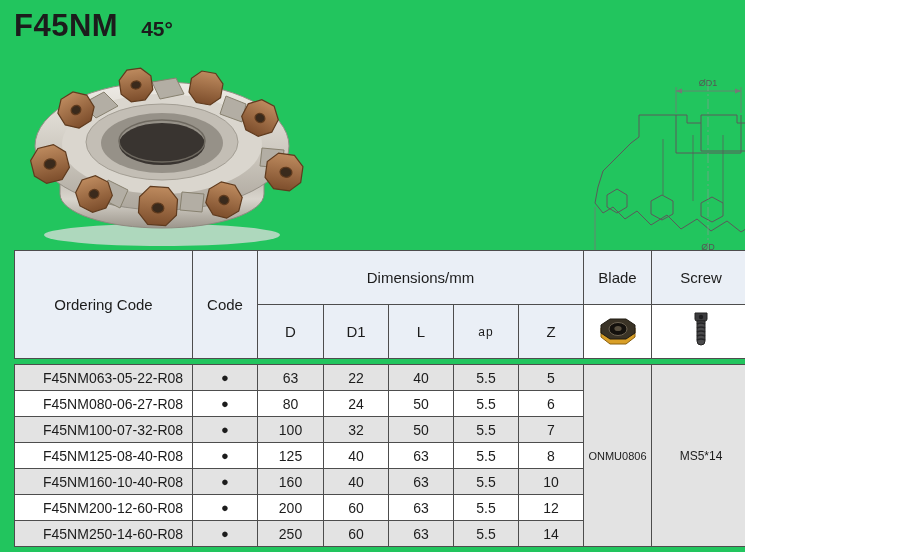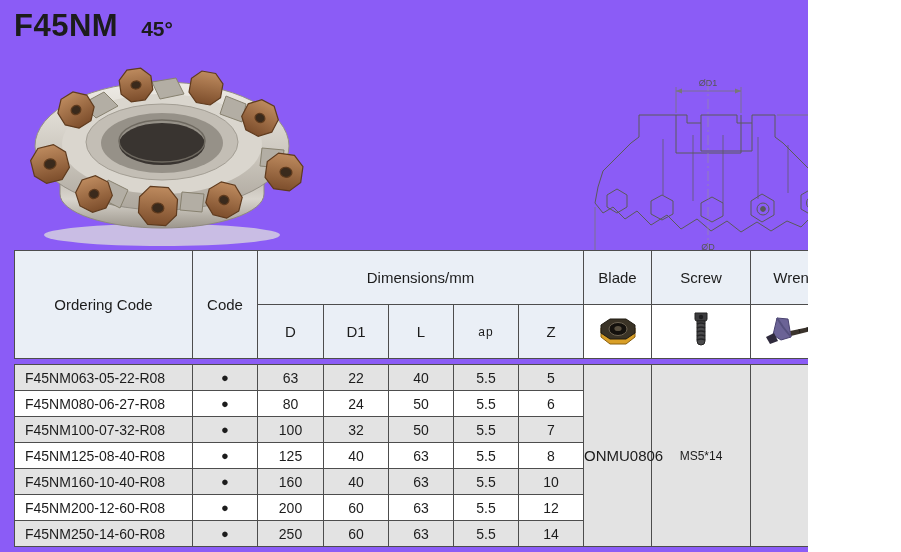--- a/index.html
+++ b/index.html
@@ -1,18 +1,18 @@
 <!DOCTYPE html>
 <html><head>
 <meta charset="utf-8">
 <style>
   * { box-sizing: border-box; }
   html, body { margin: 0; padding: 0; background: #fff; }
   .page {
-    position: relative; width: 808px; height: 552px; background: #8b5cf6;
+    position: relative; width: 745px; height: 552px; background: #22c55e;
     font-family: "Liberation Sans", sans-serif; color: #1c1c1c; overflow: hidden;
   }
   
   .title-bar { position: absolute; left: 14px; top: 8px; display: flex; align-items: baseline; }
   .title-model { font-size: 31px; font-weight: bold; letter-spacing: 0.5px; }
   .title-angle { font-size: 21px; font-weight: bold; margin-left: 23px; }
   .title-name  { font-size: 21px; font-weight: bold; margin-left: 12px; }
 
   
   .photo-wrap   { position: absolute; left: 12px;  top: 52px; width: 300px; height: 198px; }
@@ -23,23 +23,23 @@
   table.spec { position: absolute; left: 14px; border-collapse: collapse; table-layout: fixed; width: 874px; }
   table.spec td { border: 1px solid #4d4d4d; text-align: center; vertical-align: middle; padding: 0; }
   .hdr-table { top: 250px; }
   .hdr-table td { background: #eaeff6; font-size: 15px; height: 54px; }
   .hdr-table td.sub { font-size: 15px; }
   .hdr-table td.sub-ap { font-size: 12px; letter-spacing: 1px; }
   .hdr-table td.icon-cell { background: #fff; }
   .body-table { top: 364px; }
   .body-table td { font-size: 14px; height: 26px; background: #fff; }
   .body-table tr:nth-child(odd) td { background: #e3e3e3; }
-  .body-table td.code { text-align: left; padding-left: 10px; font-size: 14px; }
+  .body-table td.code { text-align: left; padding-left: 28px; font-size: 14px; }
   .body-table td.stock-dot { font-size: 13px; }
-  .body-table td.merge-blade  { background: #fff; font-size: 15px; }
+  .body-table td.merge-blade  { background: #fff; font-size: 11px; }
   .body-table td.merge-screw  { background: #ececec; font-size: 12px; }
   .body-table td.merge-wrench { background: #fff; font-size: 14px; text-align: right; }
 </style>
 </head>
 <body>
 
 <div class="page">
 
   <div class="title-bar">
     <span class="title-model">F45NM</span>

